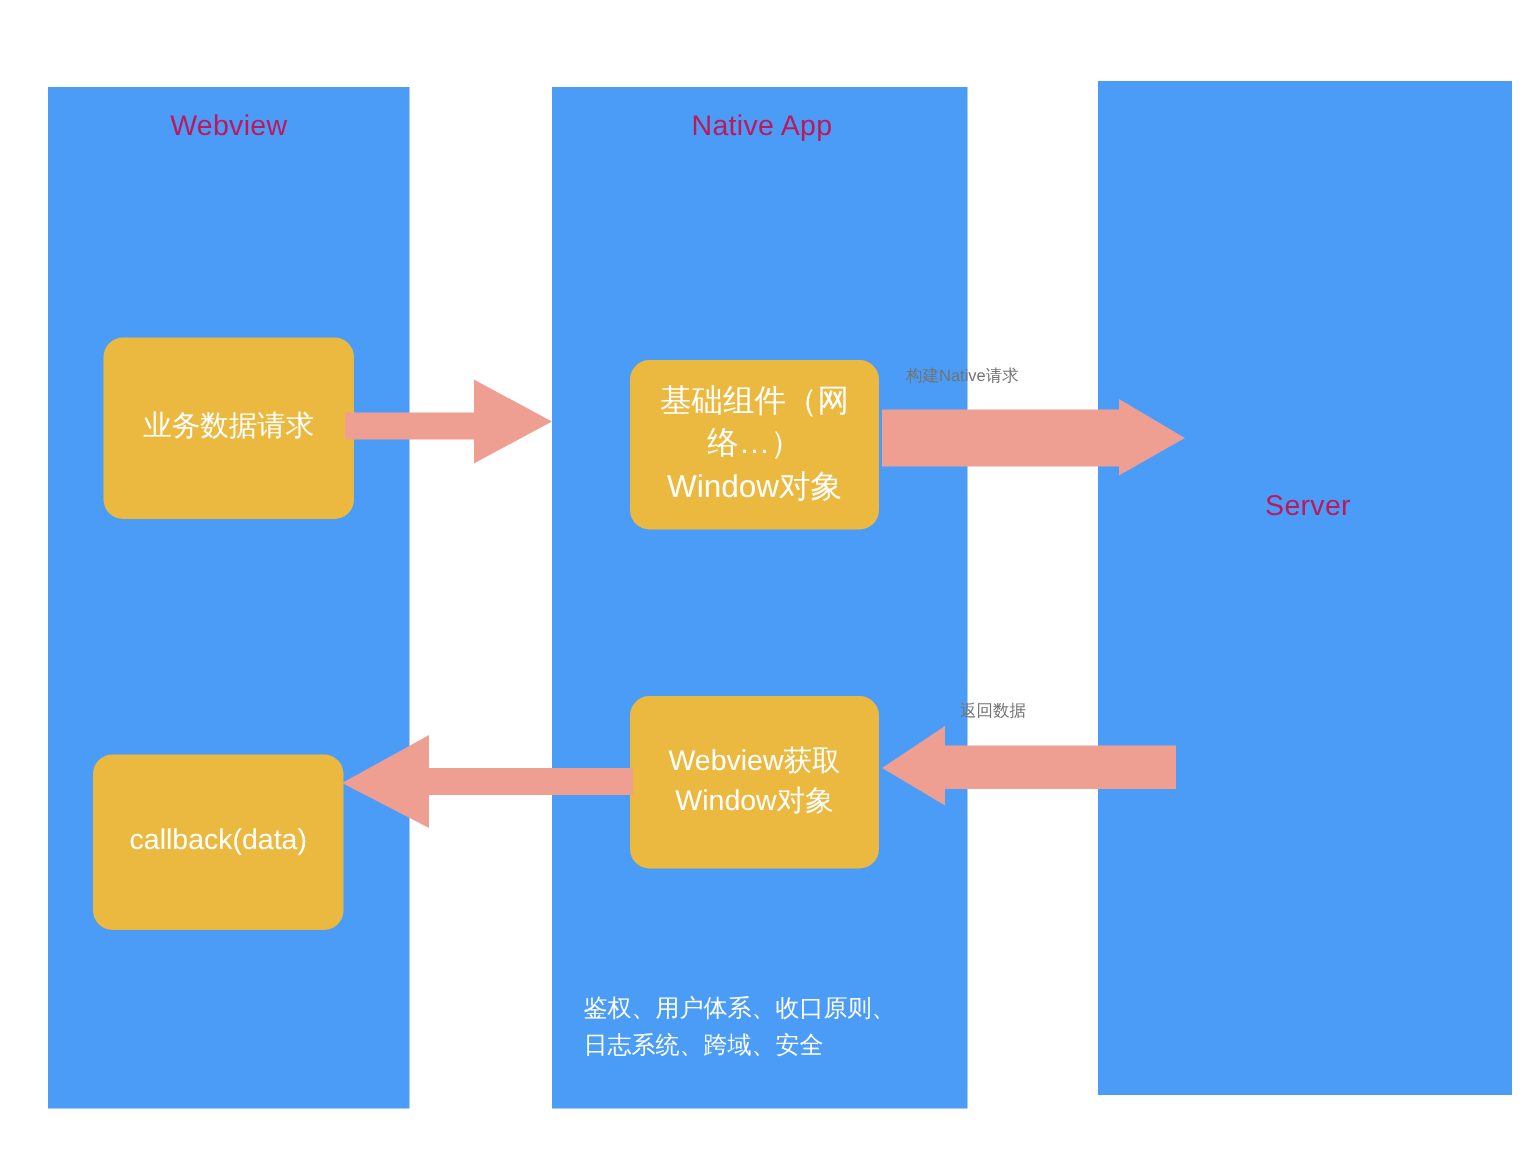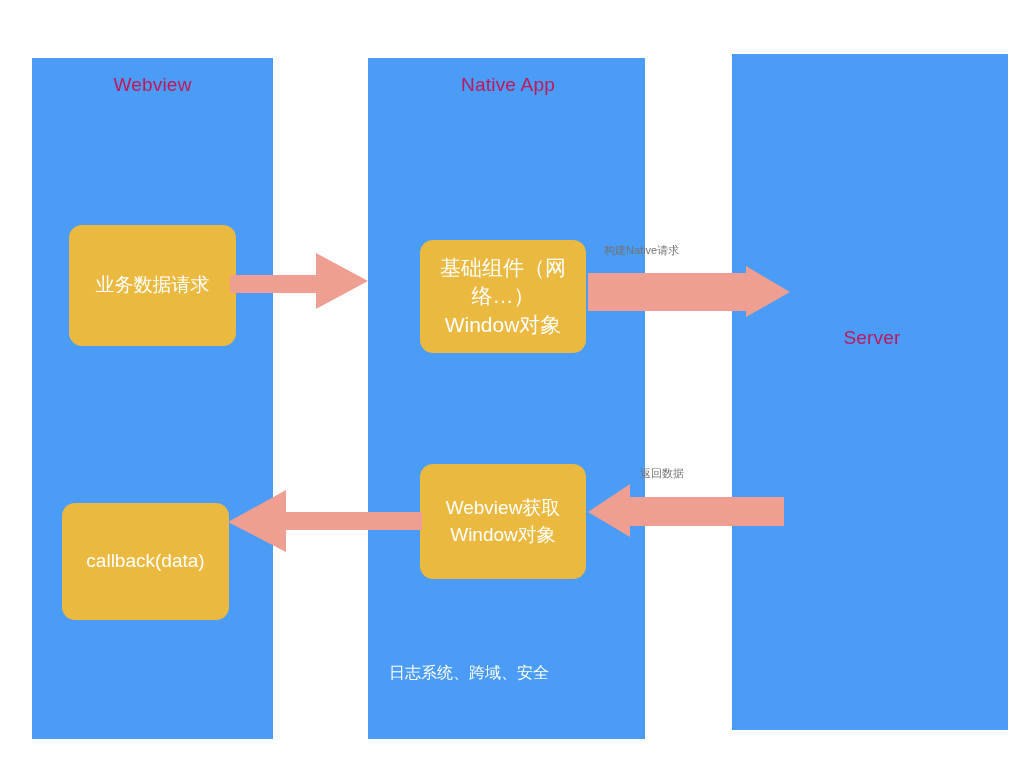--- a/index.html
+++ b/index.html
@@ -151,16 +151,17 @@
   </svg>
 
   <svg class="arrow-svg" id="arrow-to-callback" width="194" height="66" viewBox="0 0 194 66">
     <path class="arrow-shape" d="M194,24 L58,24 L58,2 L0,34 L58,64 L58,42 L194,42 Z"></path>
   </svg>
 
   <div class="arrow-label" id="label-build">构建Native请求</div>
   <div class="arrow-label" id="label-return">返回数据</div>
 
   <div id="footnote">
+    <span class="fn-line">鉴权、用户体系、收口原则、</span>
     <span class="fn-line">日志系统、跨域、安全</span>
   </div>
 
 </div>
 
 </body></html>

